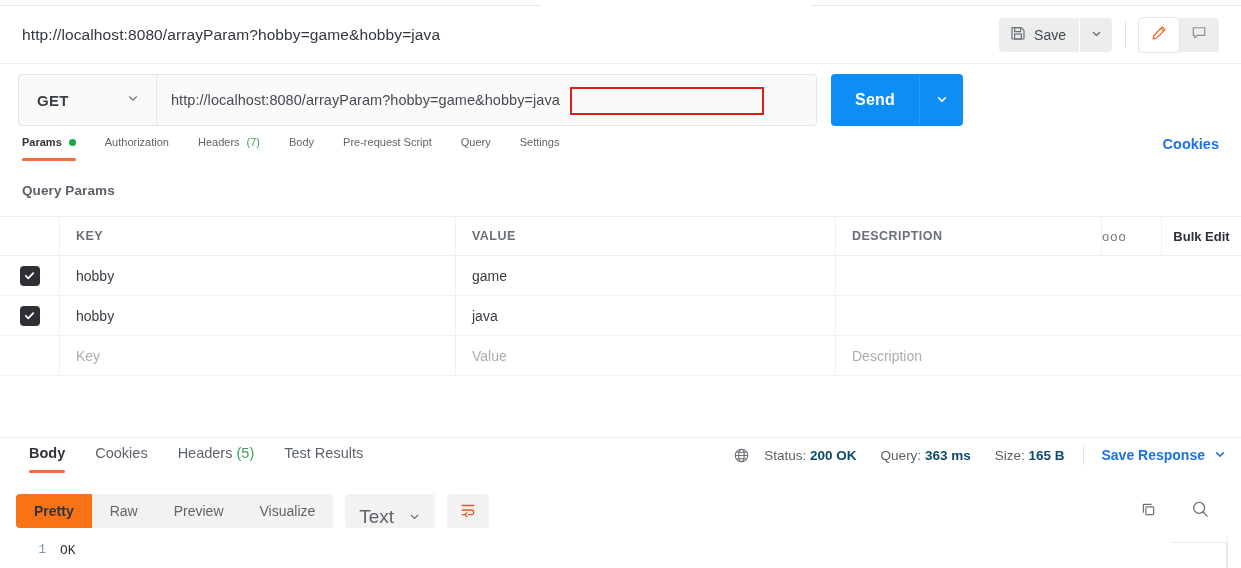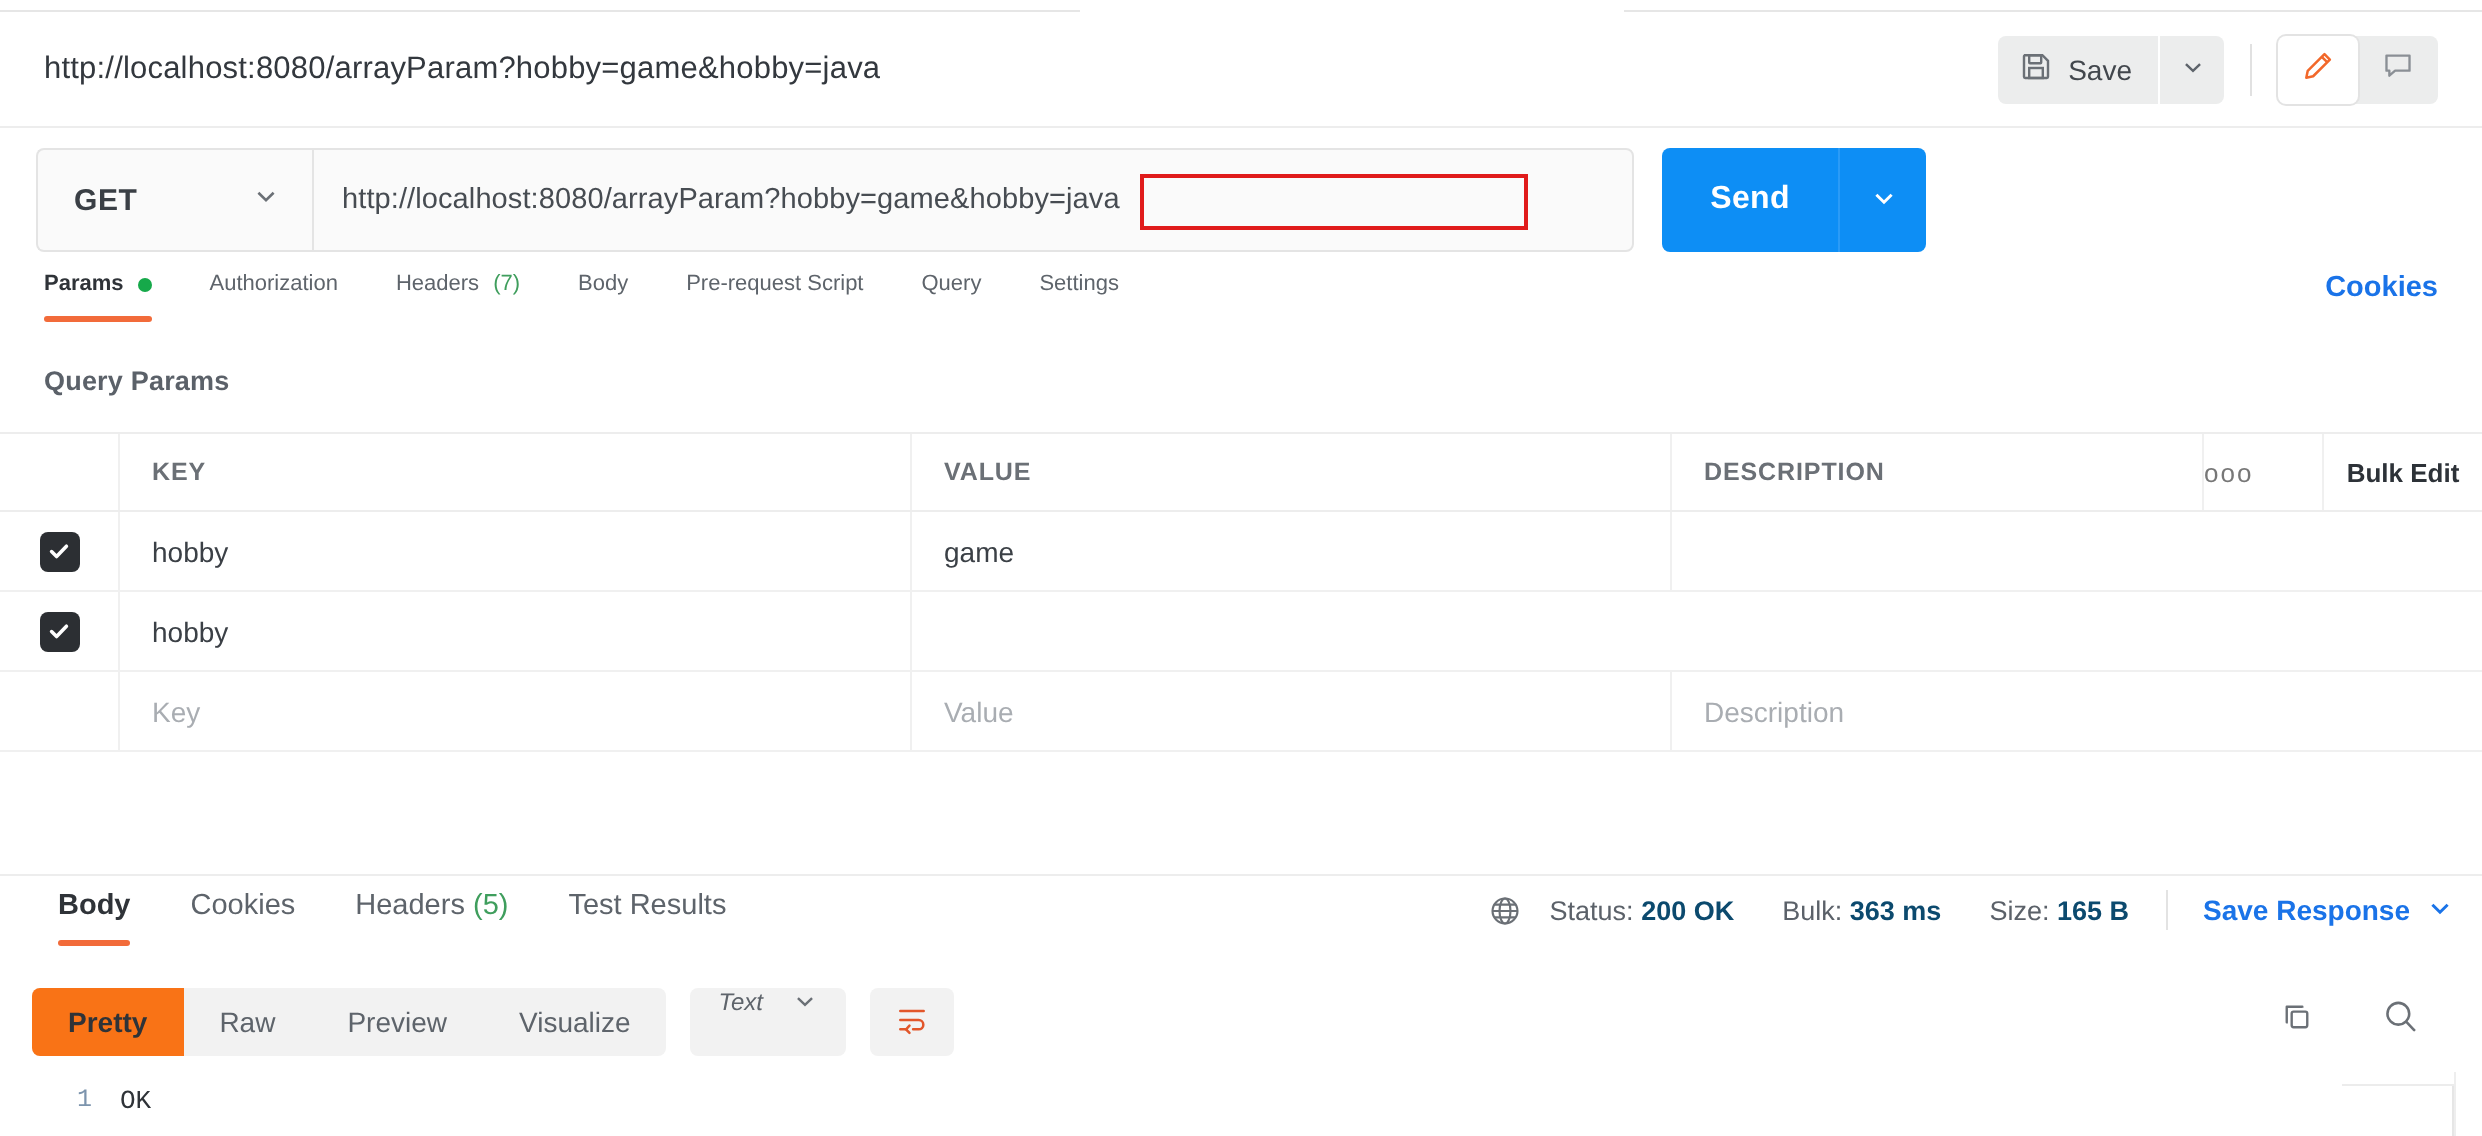--- a/index.html
+++ b/index.html
@@ -177,22 +177,22 @@
     display:flex; align-items:stretch; height:34px; background:#f2f2f2; border-radius:4px;
     overflow:hidden;
   }
   .seg-btn {
     border:none; background:transparent; font-family:inherit; font-size:14px;
     color:#5e646b; padding:0 18px; cursor:pointer; display:flex; align-items:center;
   }
   .seg-btn.active { background:#f97316; color:#2f3338; font-weight:600; }
   .text-drop {
     margin-left:12px; height:34px; background:#f2f2f2; border-radius:4px;
-    display:flex; align-items:flex-start; gap:14px; padding:0 14px; cursor:pointer;
-    font-size:12px; color:#5e646b;font-style:italic;
+    display:flex; align-items:flex-end; gap:14px; padding:0 14px; cursor:pointer;
+    font-size:19px; color:#5e646b;
   }
   .wrap-btn {
     margin-left:12px; width:42px; height:34px; background:#f2f2f2; border-radius:4px;
     display:flex; align-items:center; justify-content:center; cursor:pointer; border:none;
   }
   .bodybar-right { margin-left:auto; display:flex; align-items:center; gap:26px; padding-right:12px; }
   .ricon { width:26px; height:26px; display:flex; align-items:center; justify-content:center; cursor:pointer; }
 
   
   .codearea { position:absolute; top:536px; left:0; width:1241px; height:32px; background:#fff; }
@@ -366,20 +366,23 @@
       <div class="cell c-check">
         <span class="cbx">
           <svg width="13" height="13" viewBox="0 0 14 14" fill="none" stroke="#ffffff" stroke-width="1.9" stroke-linecap="round" stroke-linejoin="round">
             <path d="M3 7.3l2.7 2.7L11 4.4"></path>
           </svg>
         </span>
       </div>
       <div class="cell c-key">
           <span>hobby</span>
         </div>
+      <div class="cell c-val">
+          <span>java</span>
+        </div>
       <div class="cell c-desc">
           <span></span>
         </div>
     </div>
 
     <div class="prow body">
       <div class="cell c-check"></div>
       <div class="cell c-key">
           <span class="ph">Key</span>
         </div>
@@ -409,21 +412,21 @@
           <circle cx="9" cy="9" r="6.6"></circle>
           <ellipse cx="9" cy="9" rx="2.9" ry="6.6"></ellipse>
           <path d="M2.6 9h12.8M3.5 5.6h11M3.5 12.4h11"></path>
         </svg>
       </span>
       <span class="st-item">
         <span>Status:</span>
         <b>200 OK</b>
       </span>
       <span class="st-item">
-        <span>Bulk:</span>
+        <span>Query:</span>
         <b>363 ms</b>
       </span>
       <span class="st-item">
         <span>Size:</span>
         <b>165 B</b>
       </span>
       <span class="st-div"></span>
       <span class="save-resp">
         <span>Save Response</span>
         <span>

